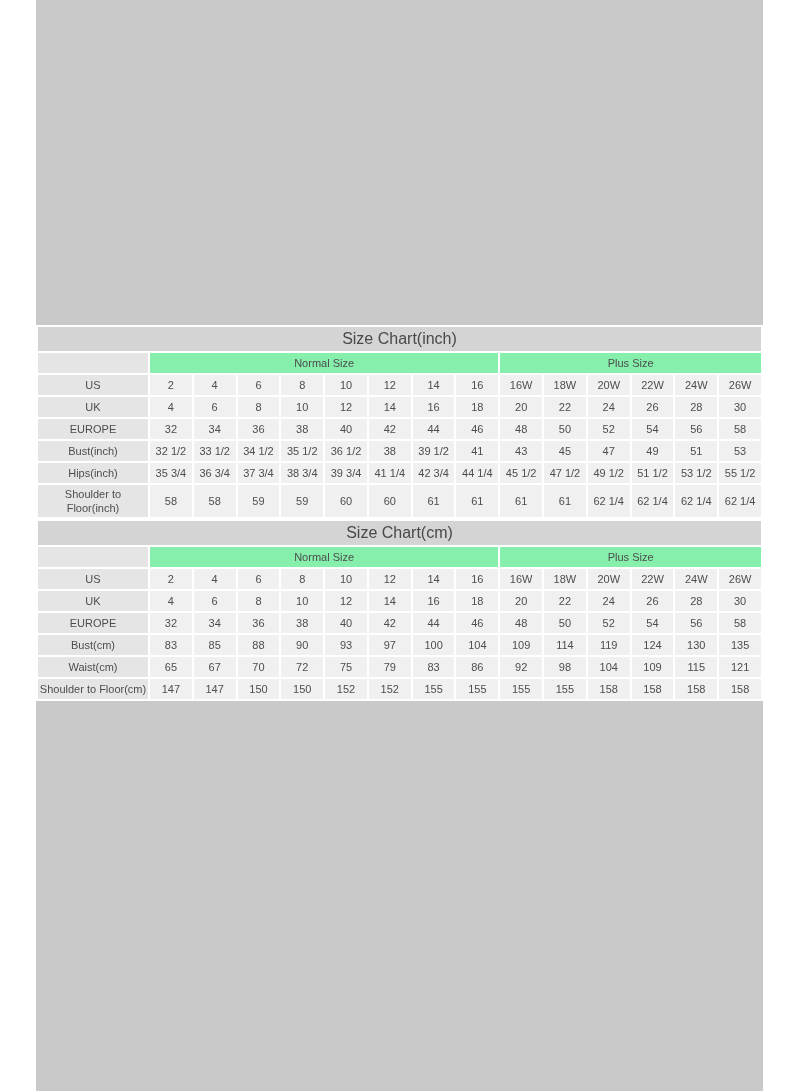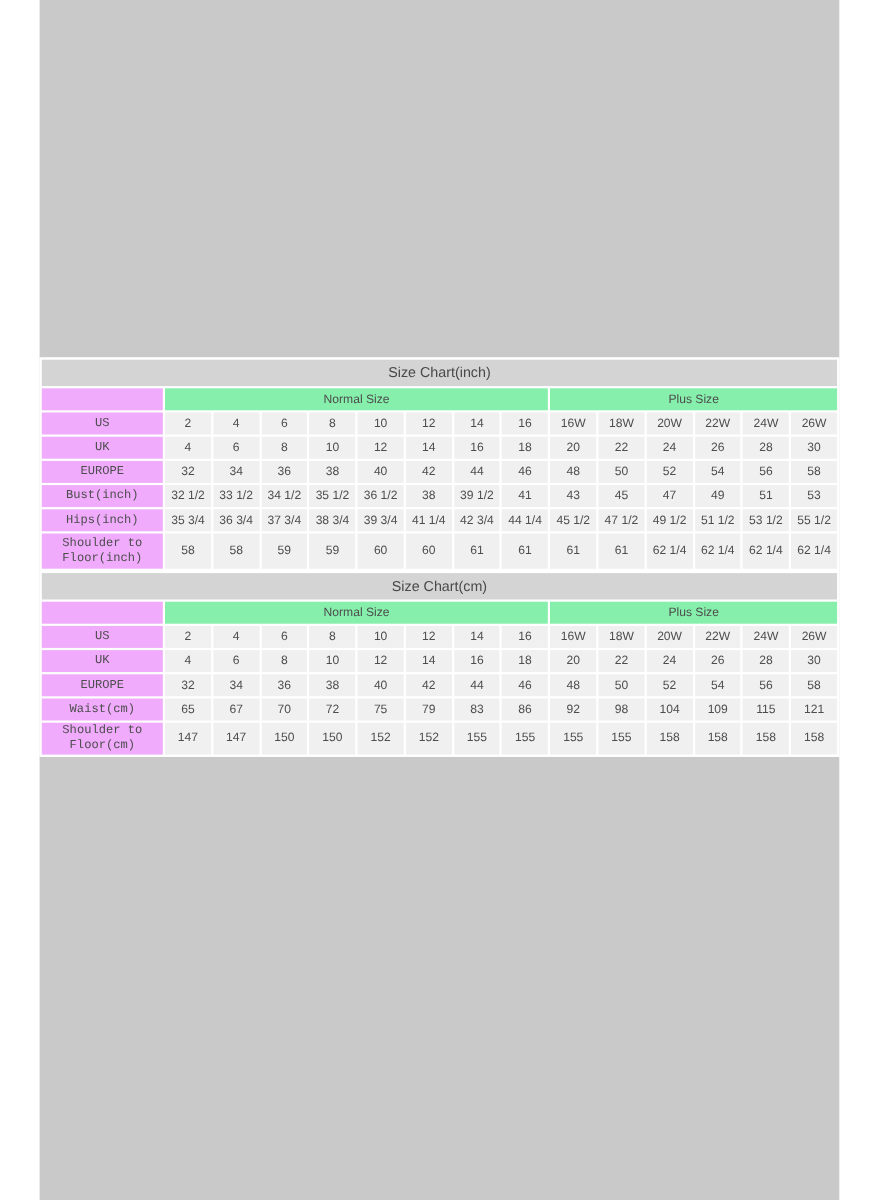--- a/index.html
+++ b/index.html
@@ -33,22 +33,22 @@
   table.size-table + table.size-table { }
   td {
     padding: 0;
     text-align: center;
     vertical-align: middle;
     font-size: 11px;
     line-height: 1.3;
     color: #4d4d4d;
     overflow: hidden;
   }
-  .title-cell   { background: #d4d4d4; height: 24px; font-size: 13px; color: #494949; }
-  .label-cell   { background: #f0abfc; height: 20px; font-family: Liberation Mono, monospace; }
+  .title-cell   { background: #d4d4d4; height: 24px; font-size: 16px; color: #494949; }
+  .label-cell   { background: #e5e5e5; height: 20px; }
   .data-cell    { background: #f0f0f0; height: 20px; }
   .group-cell   { background: #86efac; }
   .tall-row .label-cell, .tall-row .data-cell { height: 32px; }
 </style>
 </head>
 <body>
 
 <div class="photo-bg">
   <div class="charts-panel">
     <table class="size-table">
@@ -254,20 +254,37 @@
             <td class="data-cell">44</td>
             <td class="data-cell">46</td>
             <td class="data-cell">48</td>
             <td class="data-cell">50</td>
             <td class="data-cell">52</td>
             <td class="data-cell">54</td>
             <td class="data-cell">56</td>
             <td class="data-cell">58</td>
           </tr>
           <tr>
+            <td class="label-cell">Bust(cm)</td>
+            <td class="data-cell">83</td>
+            <td class="data-cell">85</td>
+            <td class="data-cell">88</td>
+            <td class="data-cell">90</td>
+            <td class="data-cell">93</td>
+            <td class="data-cell">97</td>
+            <td class="data-cell">100</td>
+            <td class="data-cell">104</td>
+            <td class="data-cell">109</td>
+            <td class="data-cell">114</td>
+            <td class="data-cell">119</td>
+            <td class="data-cell">124</td>
+            <td class="data-cell">130</td>
+            <td class="data-cell">135</td>
+          </tr>
+          <tr>
             <td class="label-cell">Waist(cm)</td>
             <td class="data-cell">65</td>
             <td class="data-cell">67</td>
             <td class="data-cell">70</td>
             <td class="data-cell">72</td>
             <td class="data-cell">75</td>
             <td class="data-cell">79</td>
             <td class="data-cell">83</td>
             <td class="data-cell">86</td>
             <td class="data-cell">92</td>

